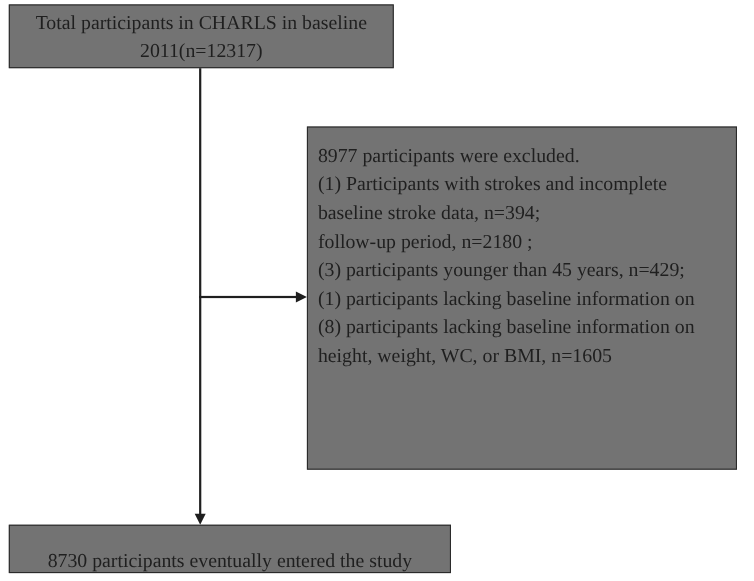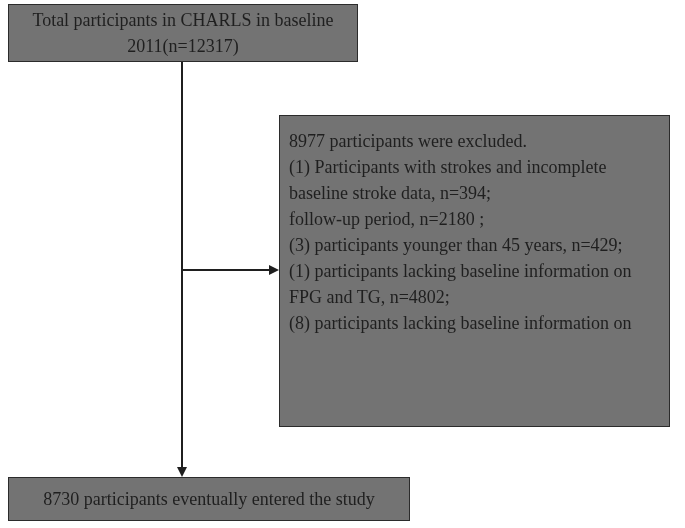--- a/index.html
+++ b/index.html
@@ -46,21 +46,21 @@
   .box-exclusion .line {
     white-space: nowrap;
   }
   .box-bottom {
     left: 8px;
     top: 477px;
     width: 402px;
     height: 44px;
     display: flex;
     justify-content: center;
-    align-items: center;
+    align-items: flex-end;
     text-align: center;
   }
   .connector {
     position: absolute;
     background: #1f1f1f;
   }
   .connector-vertical {
     left: 181px;
     top: 62px;
     width: 2px;
@@ -107,21 +107,21 @@
   <div class="arrowhead arrowhead-down"></div>
   <div class="arrowhead arrowhead-right"></div>
 
   <div class="box box-exclusion">
     <div class="line">8977 participants were excluded.</div>
     <div class="line">(1) Participants with strokes and incomplete</div>
     <div class="line">baseline stroke data, n=394;</div>
     <div class="line">follow-up period, n=2180 ;</div>
     <div class="line">(3) participants younger than 45 years, n=429;</div>
     <div class="line">(1) participants lacking baseline information on</div>
-    <div class="line">FPG and TG, n=4802;</div>
     <div class="line">(8) participants lacking baseline information on</div>
+    <div class="line">height, weight, WC, or BMI, n=1605</div>
   </div>
 
   <div class="box box-bottom">
     <div class="line">8730 participants eventually entered the study</div>
   </div>
 
 </div>
 
 </body></html>

